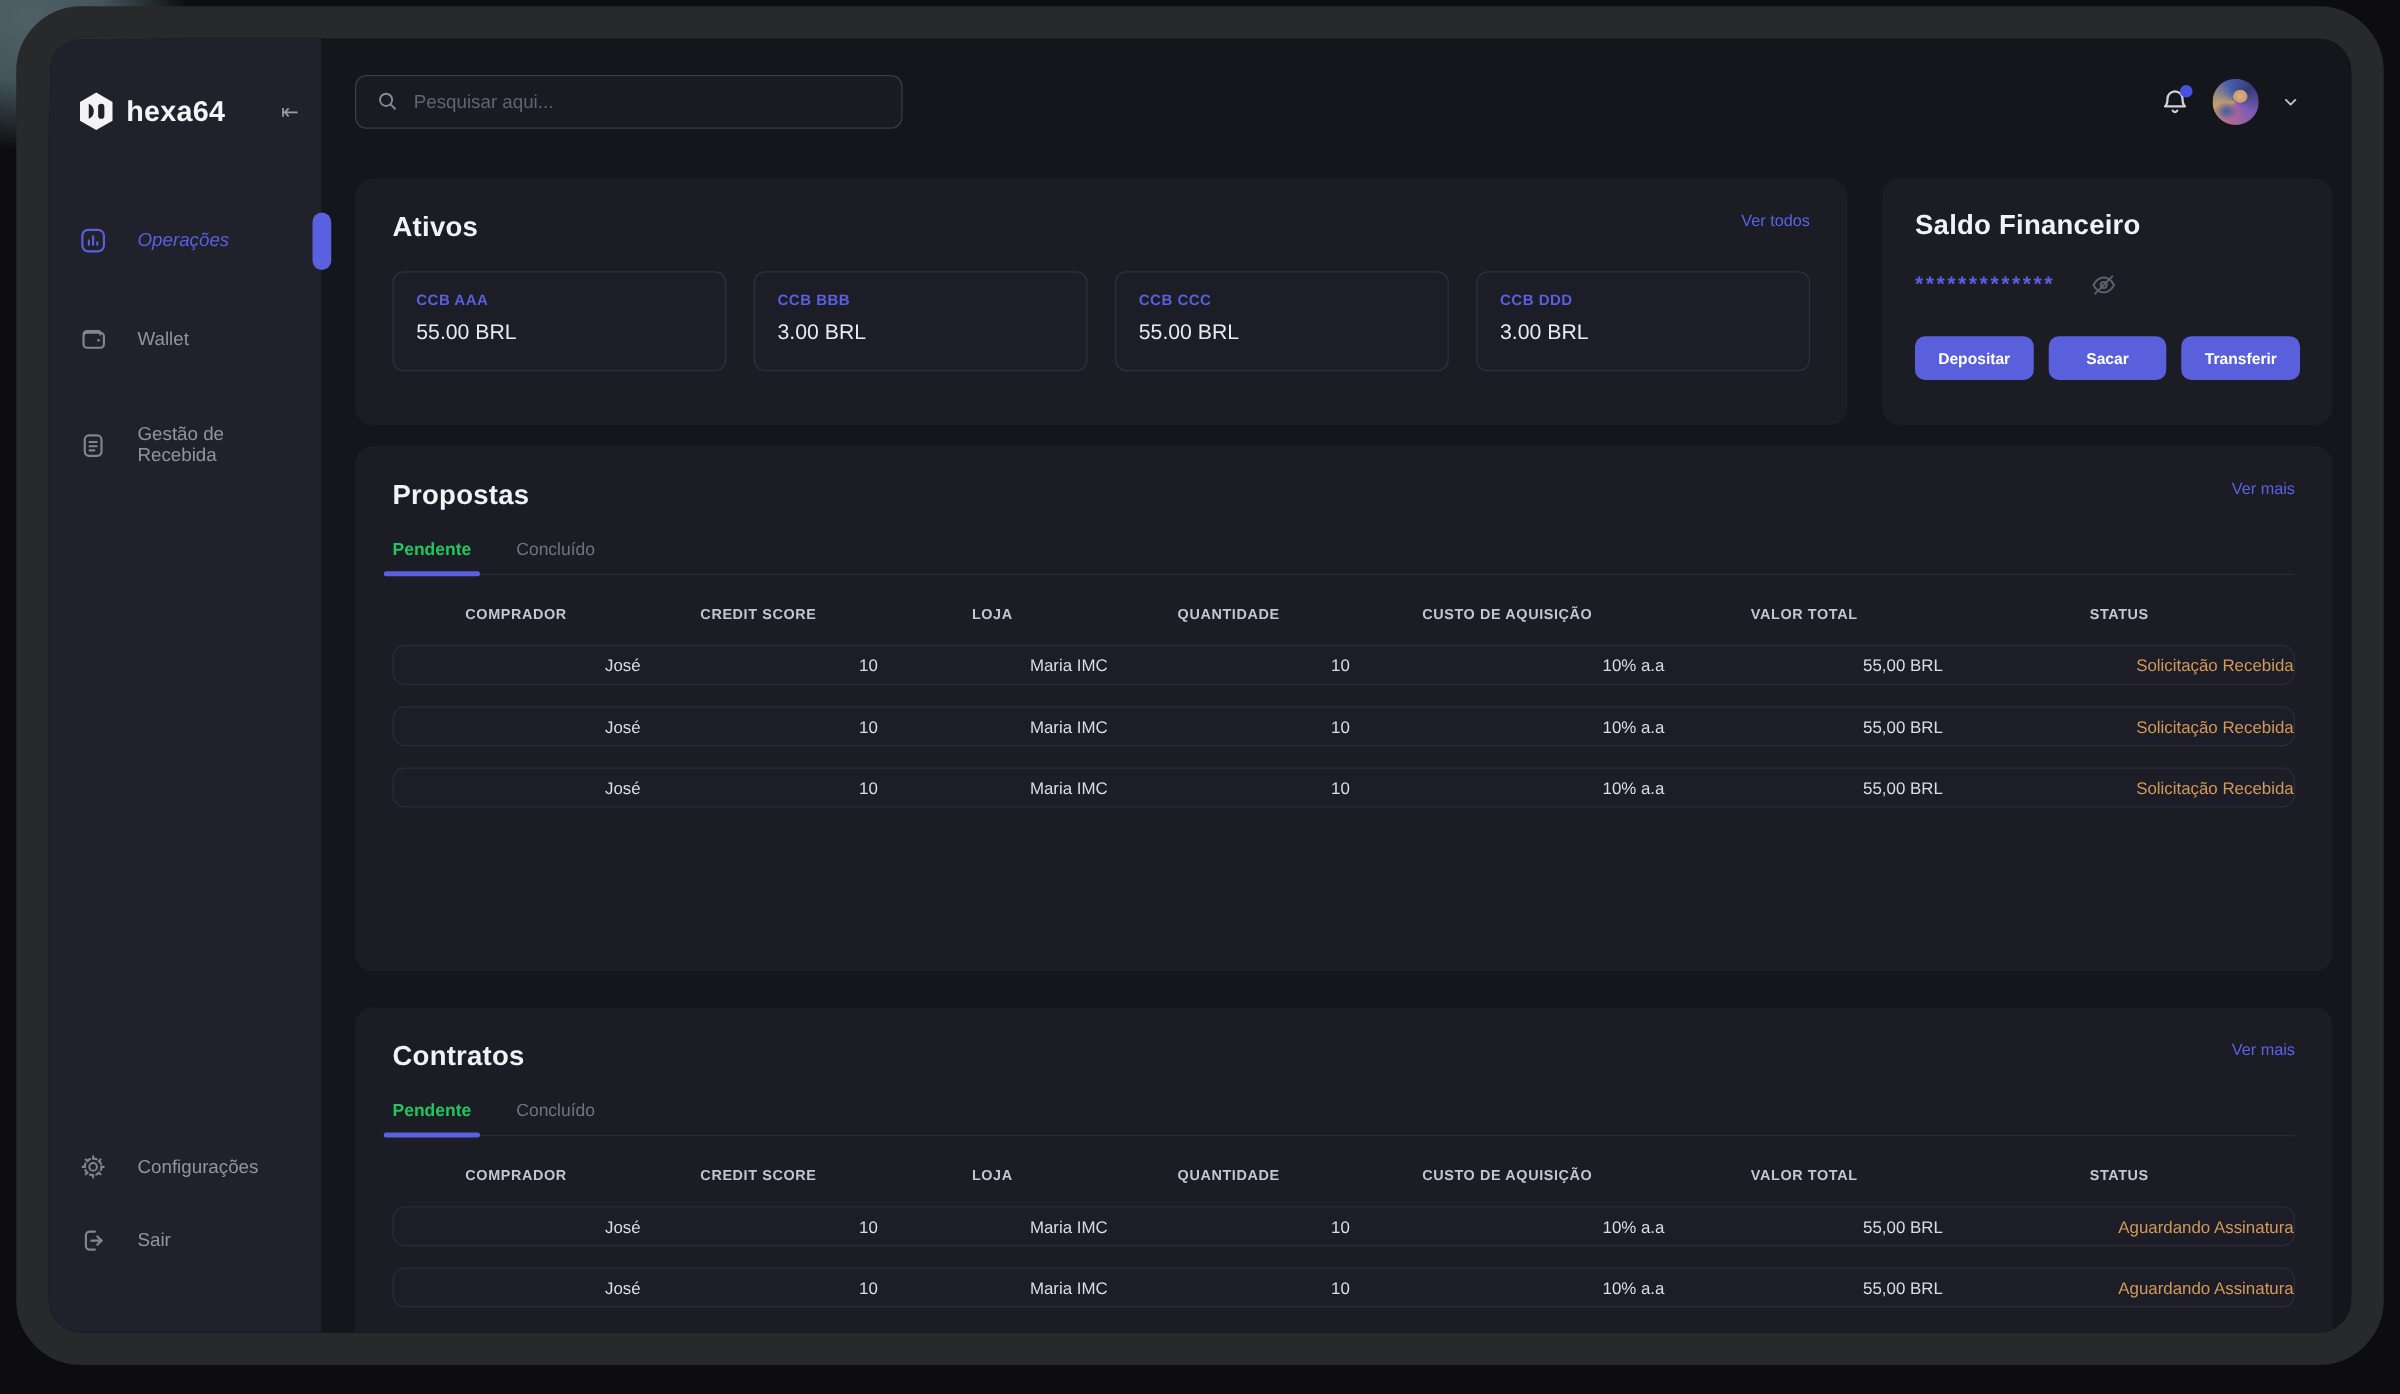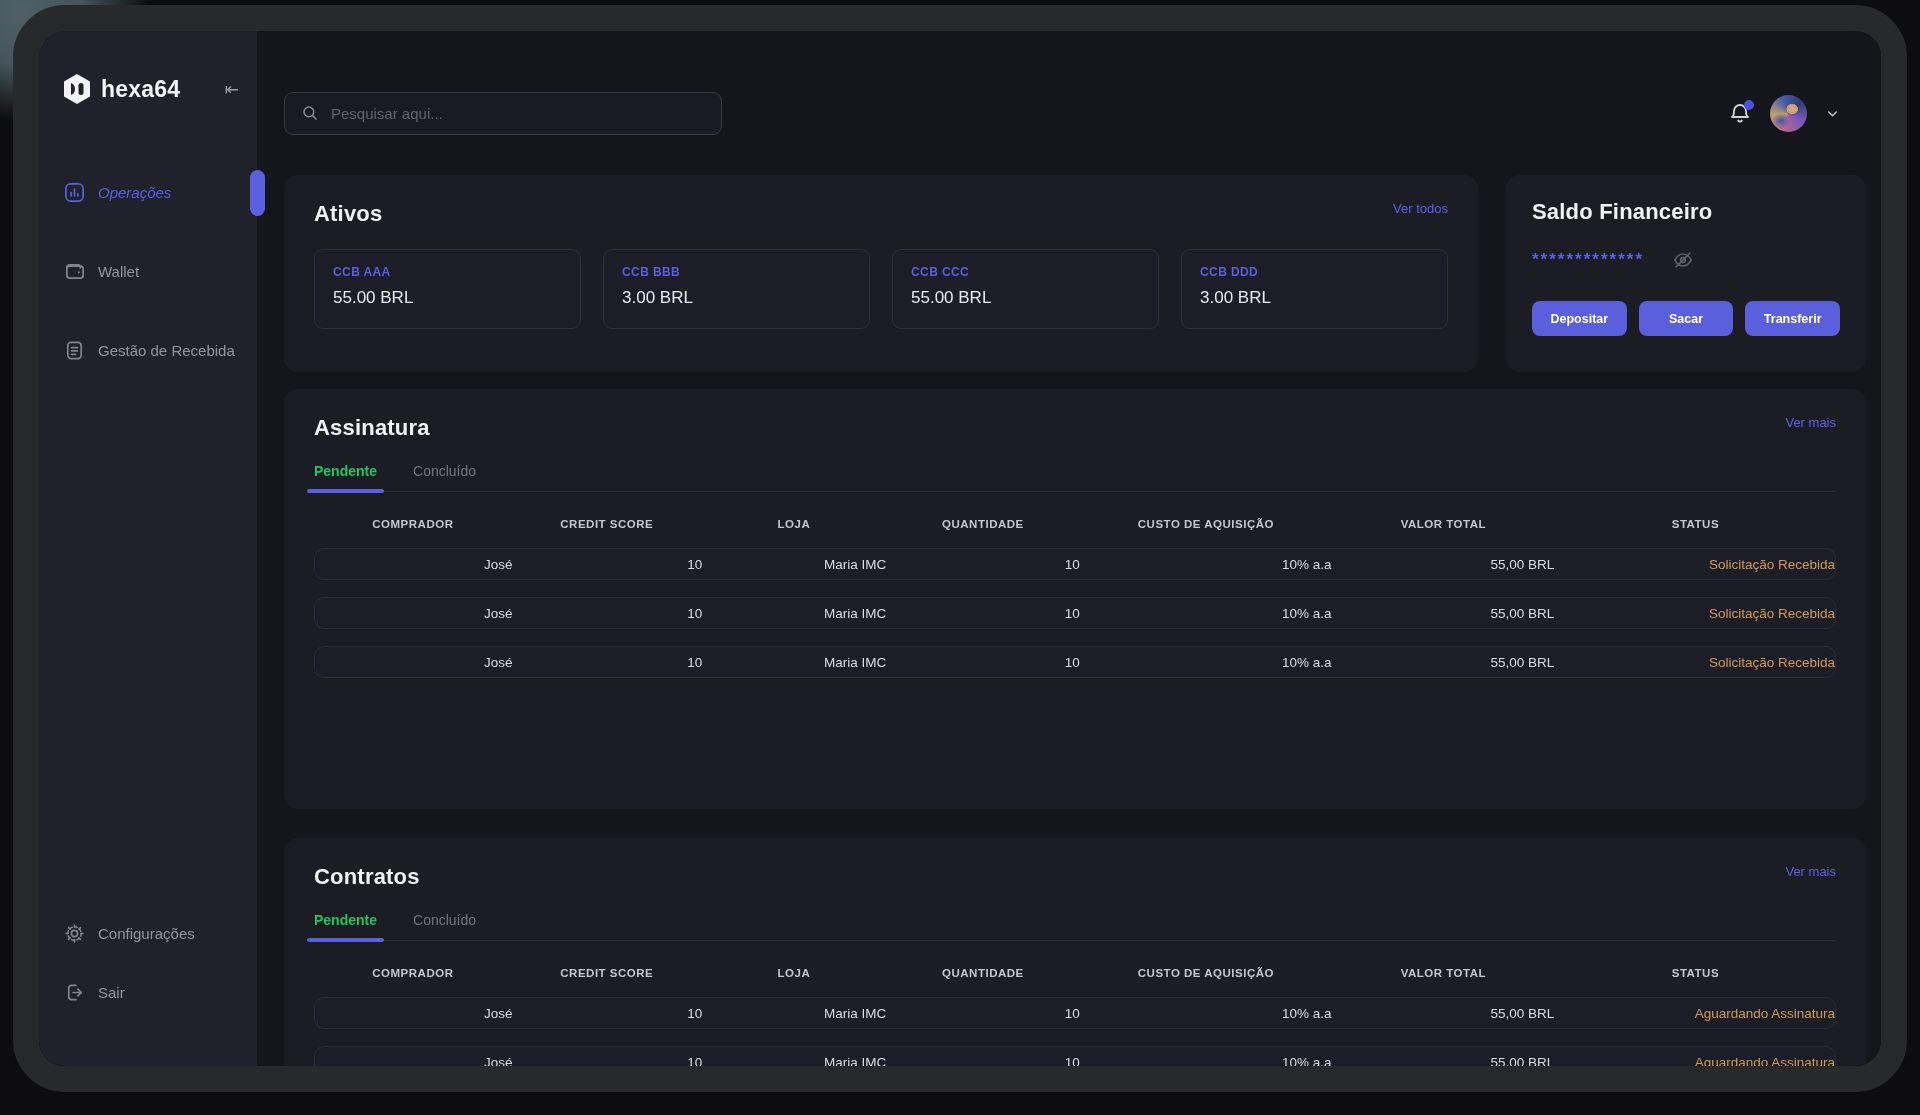--- a/index.html
+++ b/index.html
@@ -26,36 +26,36 @@
     display:flex; flex-direction:column; position:relative; z-index:3;
     border-radius:26px 0 0 0;
   }
   .logo-row { display:flex; align-items:center; padding:42px 18px 0 22px; }
   .logo-mark { width:32px; height:32px; flex:0 0 32px; }
   .logo-text { color:#f4f4f6; font-size:23px; font-weight:700; margin-left:8px; letter-spacing:.2px; }
   .collapse-btn { margin-left:auto; color:#9a9aa4; font-size:17px; cursor:pointer; }
 
   .menu { margin-top:64px; display:flex; flex-direction:column; }
   .side-item {
-    display:flex; align-items:center; gap:12px;
+    display:flex; align-items:center; gap:24px;
     padding:12px 16px 12px 24px; margin-bottom:32px;
     color:#94949d; font-size:15px; position:relative; cursor:pointer;
   }
   .side-item .sicon { width:23px; height:23px; flex:0 0 23px; color:#84848e; }
   .side-item.active { color:#5a5fe0; font-style:italic; }
   .side-item.active .sicon { color:#5a5fe0; }
   .side-item.active::after {
     content:''; position:absolute; right:-8px; top:50%; transform:translateY(-50%);
     width:15px; height:46px; border-radius:8px; background:#5a61e0;
   }
   .menu-footer { margin-top:auto; padding-bottom:38px; }
   .menu-footer .side-item { margin-bottom:12px; }
 
   
-  .main { flex:1; padding:0 15px 0 27px; overflow:hidden; position:relative;margin-top:32px; }
+  .main { flex:1; padding:0 15px 0 27px; overflow:hidden; position:relative; }
 
   .topbar { display:flex; align-items:center; justify-content:space-between; margin-top:28px; height:44px; }
   .search-box {
     width:438px; height:43px; border:1px solid #3b3b48; border-radius:9px;
     background:#1a1a22; display:flex; align-items:center; padding:0 16px; gap:12px;
   }
   .search-box svg { width:18px; height:18px; color:#8a8a94; flex:0 0 18px; }
   .search-box input {
     background:transparent; border:none; outline:none; color:#c9c9d2;
     font-size:15px; width:100%; font-family:"Liberation Sans", sans-serif;
@@ -268,21 +268,21 @@
           <div class="saldo-buttons">
             <button class="saldo-btn">Depositar</button>
             <button class="saldo-btn">Sacar</button>
             <button class="saldo-btn">Transferir</button>
           </div>
         </section>
       </div>
 
       <section class="card section-card propostas-card">
         <div class="card-head">
-          <h2 class="sec-title">Assinatura</h2>
+          <h2 class="sec-title">Propostas</h2>
           <span class="link-btn">Ver mais</span>
         </div>
         <div class="tabs">
           <span class="tab active">Pendente</span>
           <span class="tab">Concluído</span>
         </div>
         <div class="table">
           <div class="thead">
             <span>COMPRADOR</span>
             <span>CREDIT SCORE</span>

